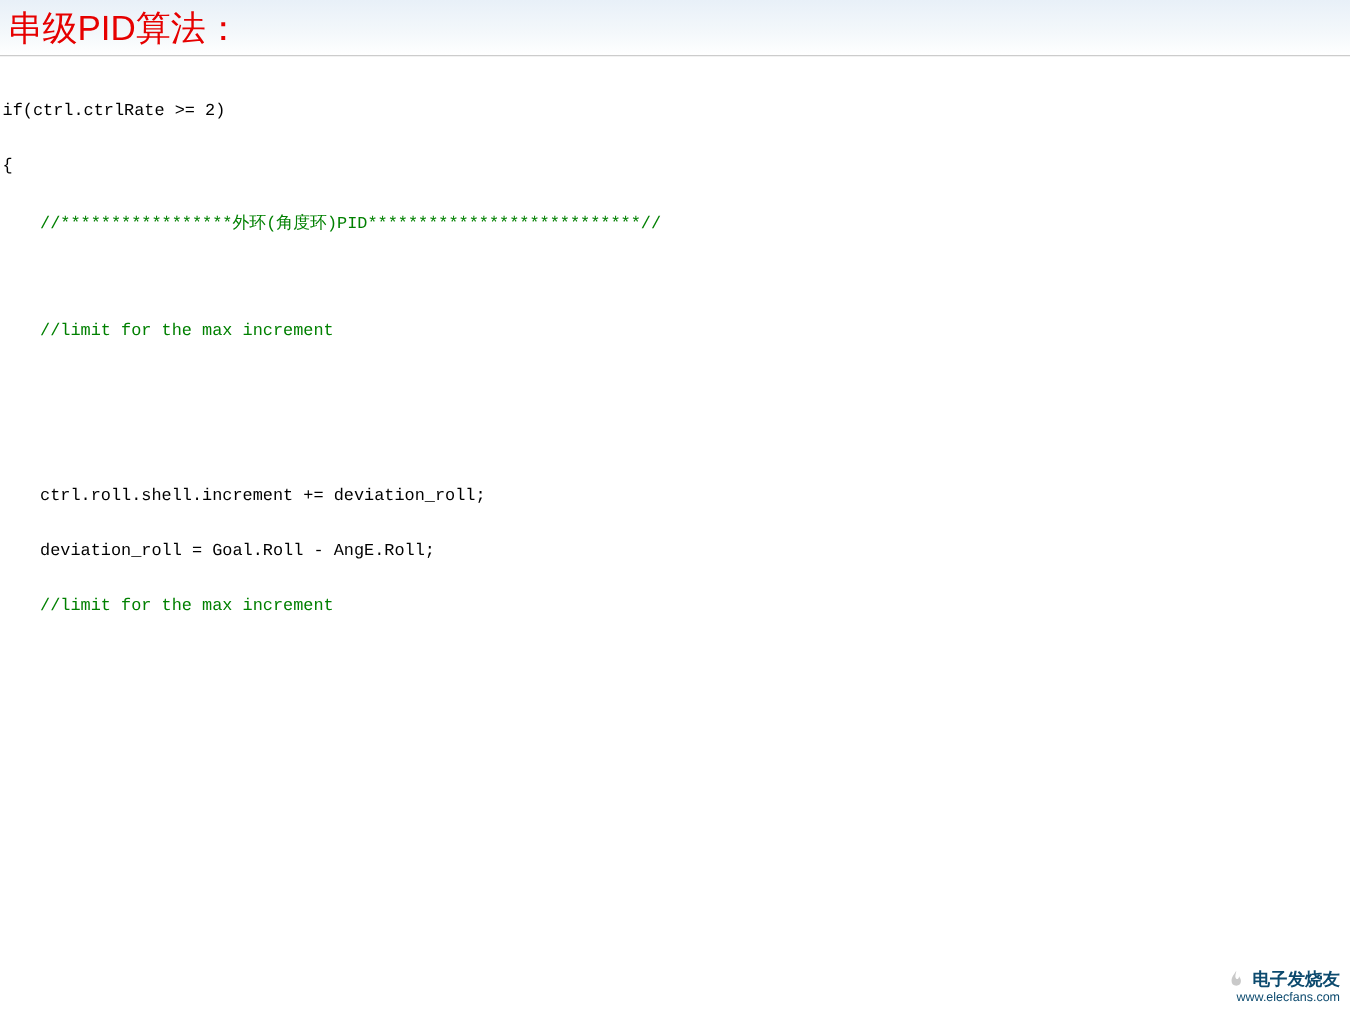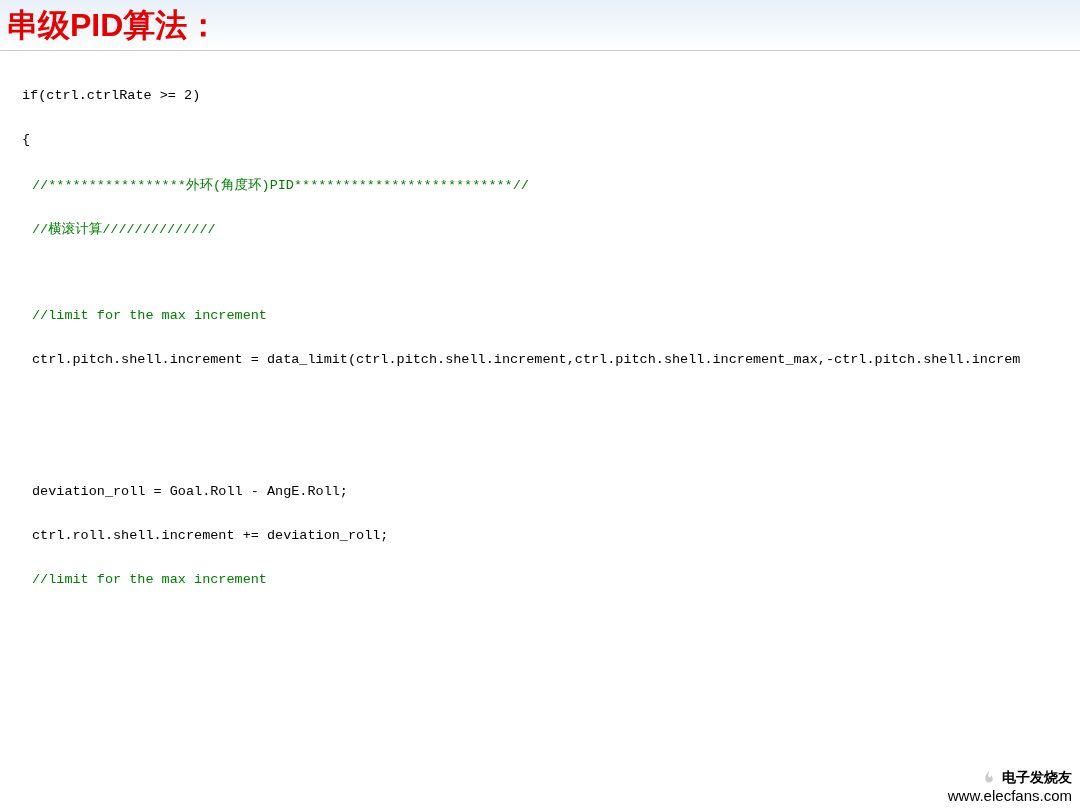--- a/index.html
+++ b/index.html
@@ -13,77 +13,75 @@
     background: #fff;
     position: relative;
   }
   .header {
     background: linear-gradient(to bottom, #e8f0f8 0%, #f4f8fb 60%, #ffffff 100%);
     padding: 4px 6px 2px 6px;
     border-bottom: 1px solid #ccc;
   }
   .header .title {
     color: #e60000;
-    font-size: 32px;
-    font-weight: bold;
+    font-size: 28px;
+    font-weight: normal;
     font-family: "Microsoft YaHei", Arial, sans-serif;
   }
   .code-area {
     padding: 12px 0 0 0;
     font-family: "Courier New", Consolas, monospace;
     font-size: 13.5px;
     line-height: 22px;
     white-space: pre;
     color: #000;
   }
   .code-line { padding-left: 10px; height: 22px; }
-  .ind0 { padding-left: 22px; }
+  .ind0 { padding-left: 2px; }
   .ind1 { padding-left: 32px; }
   .cm { color: #008000; }   
   .cj { color: #008000; font-family: "SimSun","Microsoft YaHei",monospace; }
   .watermark {
     position: absolute;
     right: 8px;
     bottom: 6px;
-    color: #000000;
+    color: #0c4a6e;
     font-family: Arial, sans-serif;
     text-align: right;
     pointer-events: none;
   }
   .watermark .brand {
     font-size: 14px;
     font-weight: bold;
     display: flex;
     align-items: center;
     justify-content: flex-end;
   }
   .watermark .url {
-    font-size: 15px;
+    font-size: 10px;
   }
   .watermark svg { margin-right:4px; }
 </style>
 </head>
 <body>
 
 <div class="header">
   <span class="title">串级PID算法：</span>
 </div>
 
 <div class="code-area">
 <div class="code-line ind0"><span>if(ctrl.ctrlRate &gt;= 2)</span></div>
 <div class="code-line ind0"><span>{</span></div>
 <div class="code-line ind1"><span class="cm">//*****************</span><span class="cj">外环</span><span class="cm">(</span><span class="cj">角度环</span><span class="cm">)PID***************************//</span></div>
-<div class="code-line ind1"><span class="cm">//</span><span class="cj">横滚计算</span><span class="cm">//////////////</span></div>
 <div class="code-line ind1"><span></span></div>
 <div class="code-line ind1"><span class="cm">//limit for the max increment</span></div>
-<div class="code-line ind1"><span>ctrl.pitch.shell.increment = data_limit(ctrl.pitch.shell.increment,ctrl.pitch.shell.increment_max,-ctrl.pitch.shell.increm</span></div>
 <div class="code-line ind1"><span></span></div>
 <div class="code-line ind1"><span></span></div>
+<div class="code-line ind1"><span>ctrl.roll.shell.increment += deviation_roll;</span></div>
 <div class="code-line ind1"><span>deviation_roll = Goal.Roll - AngE.Roll;</span></div>
-<div class="code-line ind1"><span>ctrl.roll.shell.increment += deviation_roll;</span></div>
 <div class="code-line ind1"><span class="cm">//limit for the max increment</span></div>
 
 
 
 
 
 
 
 
 

